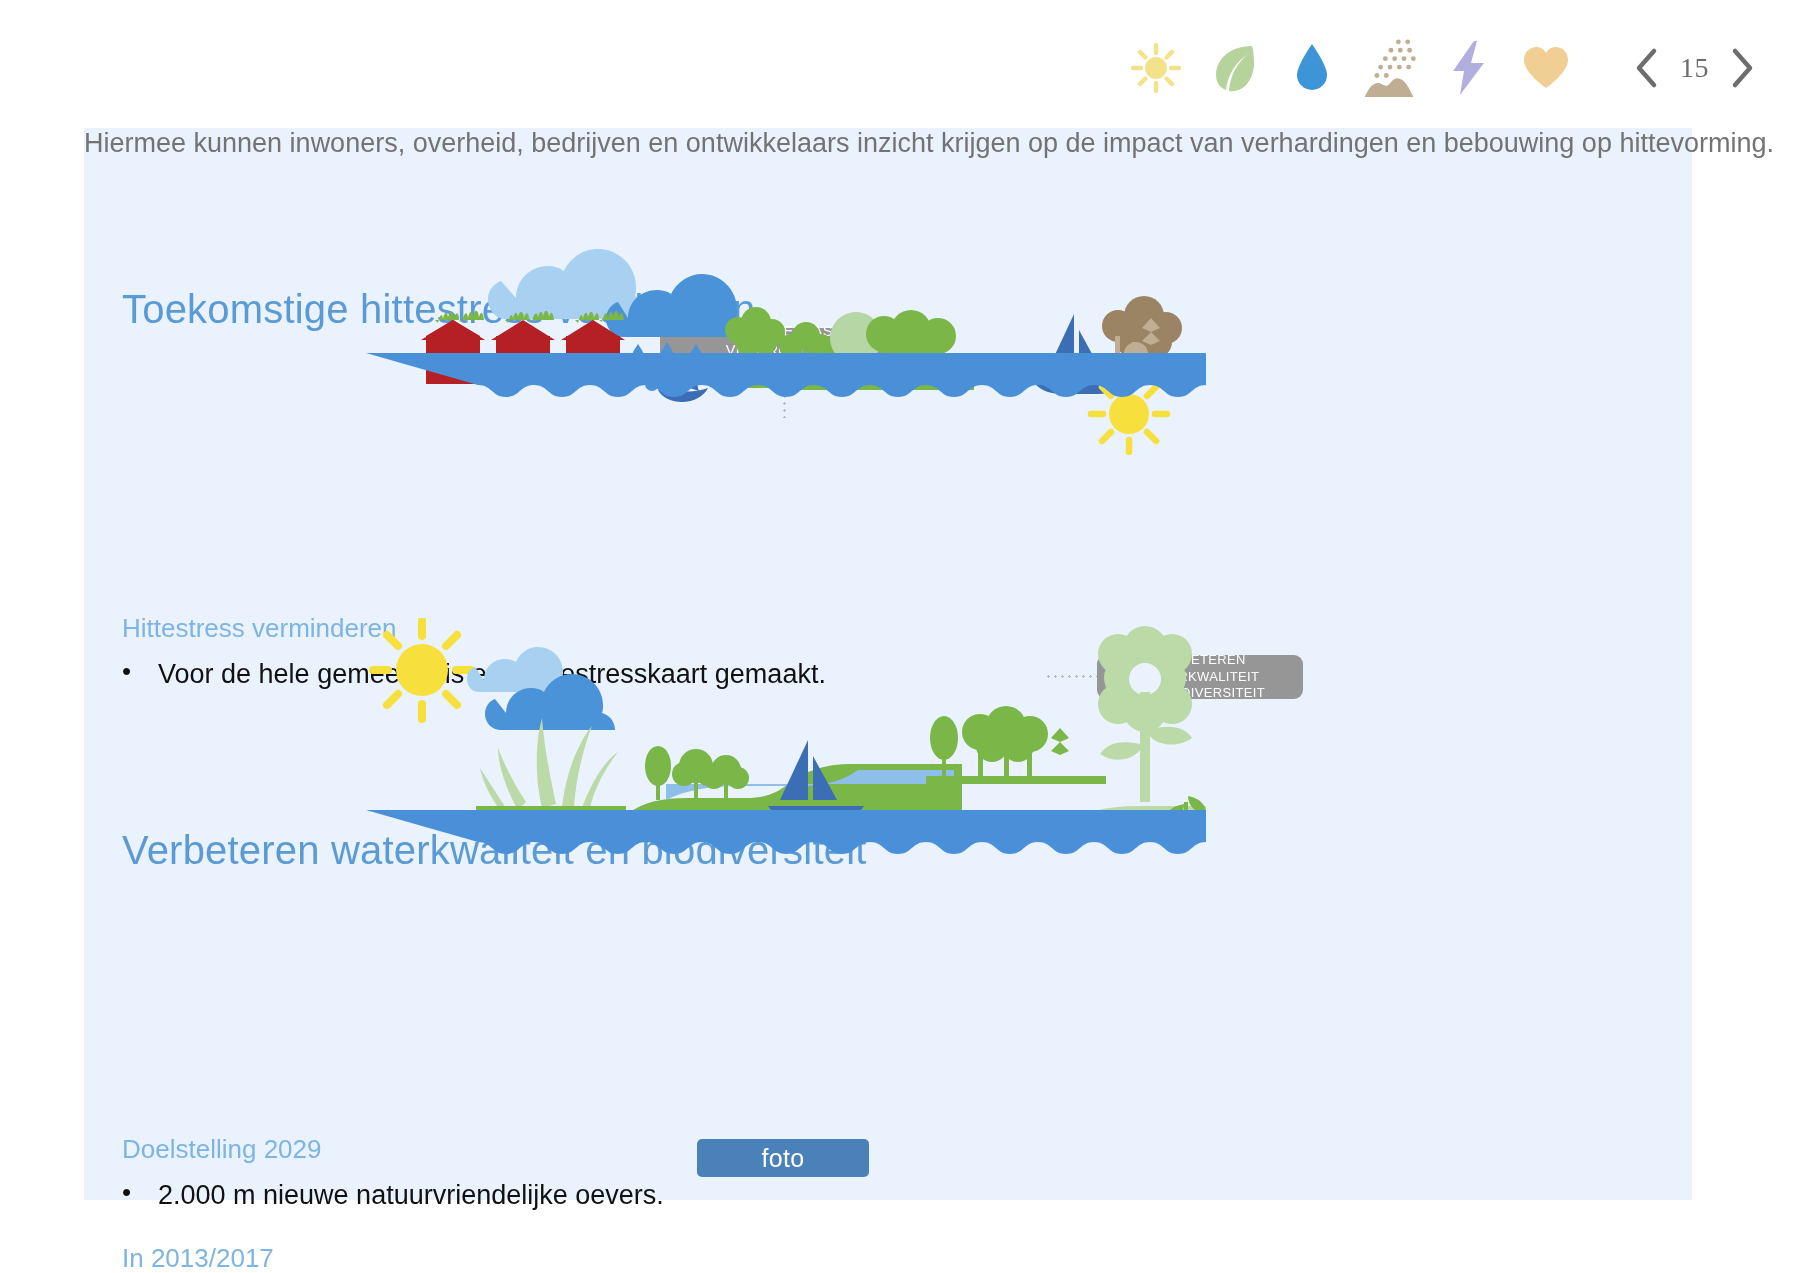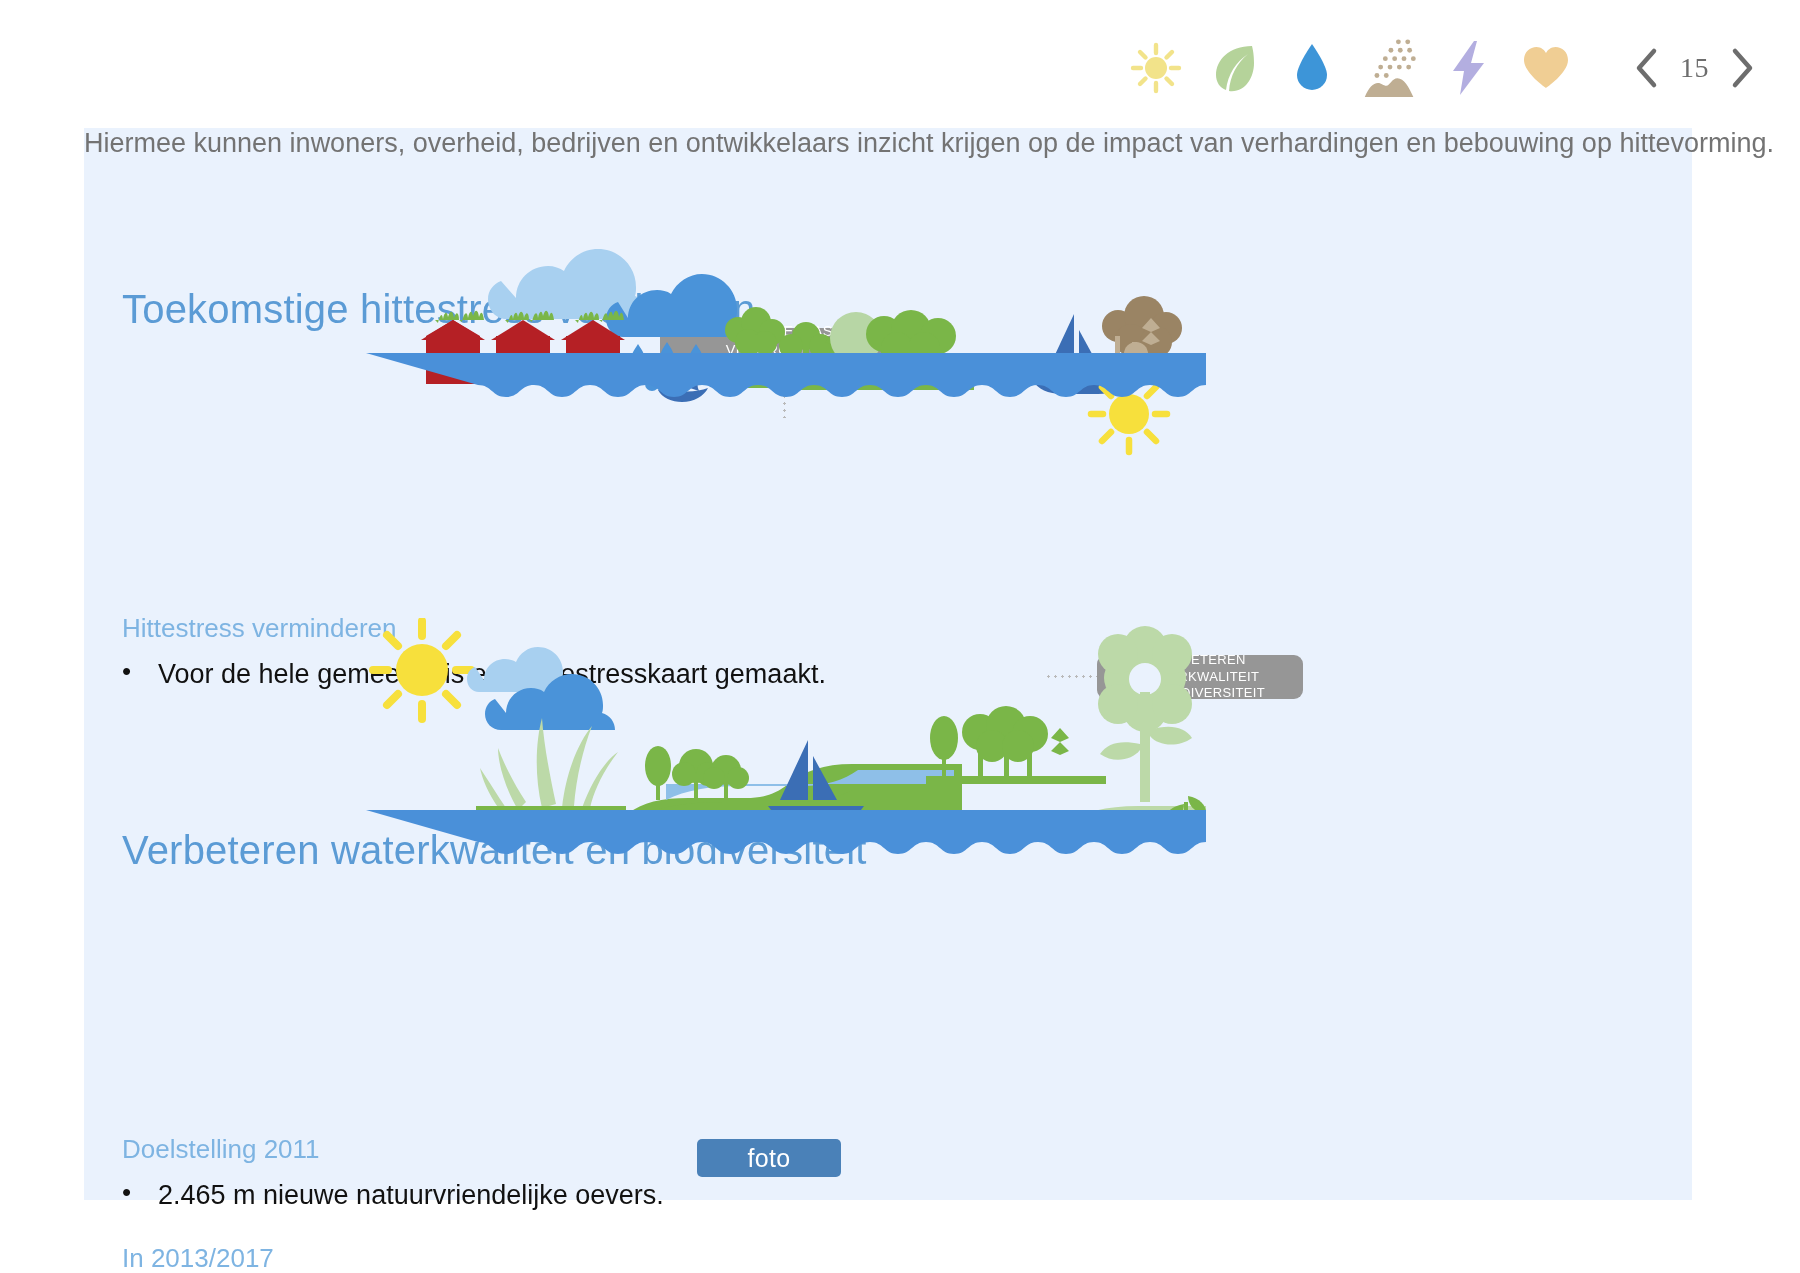--- a/index.html
+++ b/index.html
@@ -40,21 +40,21 @@
   .bullet{
     position:absolute;display:flex;align-items:flex-start;font-size:27px;color:#111;
   }
   .bullet .dot{width:36px;flex:none;text-align:left;font-size:26px;line-height:1.25;}
   .bullet .btxt{line-height:1.45;white-space:nowrap;}
   .b1{left:38px;top:527px;}
   .b1b{left:74px;top:570px;font-size:27px;color:#737373;white-space:nowrap;}
   .b2{left:38px;top:1048px;}
 
   .fotobtn{
-    position:absolute;left:613px;top:1011px;width:144px;height:38px;border-radius:5px;
+    position:absolute;left:613px;top:1011px;width:172px;height:38px;border-radius:5px;
     background:#4a81b8;color:#fff;display:flex;align-items:center;justify-content:center;
     font-size:25px;letter-spacing:.3px;
   }
 
   
   .callout{
     position:absolute;background:#969696;border-radius:9px;color:#fff;
     display:flex;flex-direction:column;align-items:center;justify-content:center;
     text-align:center;letter-spacing:.35px;
   }
@@ -427,21 +427,21 @@
   </div>
 
   <div class="illu" style="left:282px;top:672px;">
     <svg width="840" height="70" viewBox="0 0 840 70">
       <path d="M0 10h840v32c-14 0-14 12-28 12s-14-12-28-12-14 12-28 12-14-12-28-12-14 12-28 12-14-12-28-12-14 12-28 12-14-12-28-12-14 12-28 12-14-12-28-12-14 12-28 12-14-12-28-12-14 12-28 12-14-12-28-12-14 12-28 12-14-12-28-12-14 12-28 12-14-12-28-12-14 12-28 12-14-12-28-12-14 12-28 12-14-12-28-12-14 12-28 12-14-12-28-12-14 12-28 12-14-12-28-12z" fill="#4a90d9"></path>
     </svg>
   </div>
 
   <div class="fotobtn">foto</div>
 
-  <div class="h2 s2">Doelstelling 2011</div>
+  <div class="h2 s2">Doelstelling 2029</div>
   <div class="bullet b2">
     <span class="dot">•</span>
-    <span class="btxt">2.465 m nieuwe natuurvriendelijke oevers.</span>
+    <span class="btxt">2.000 m nieuwe natuurvriendelijke oevers.</span>
   </div>
 
   <div class="h2 s3">In 2013/2017</div>
 
 </div>
 
 </body></html>

